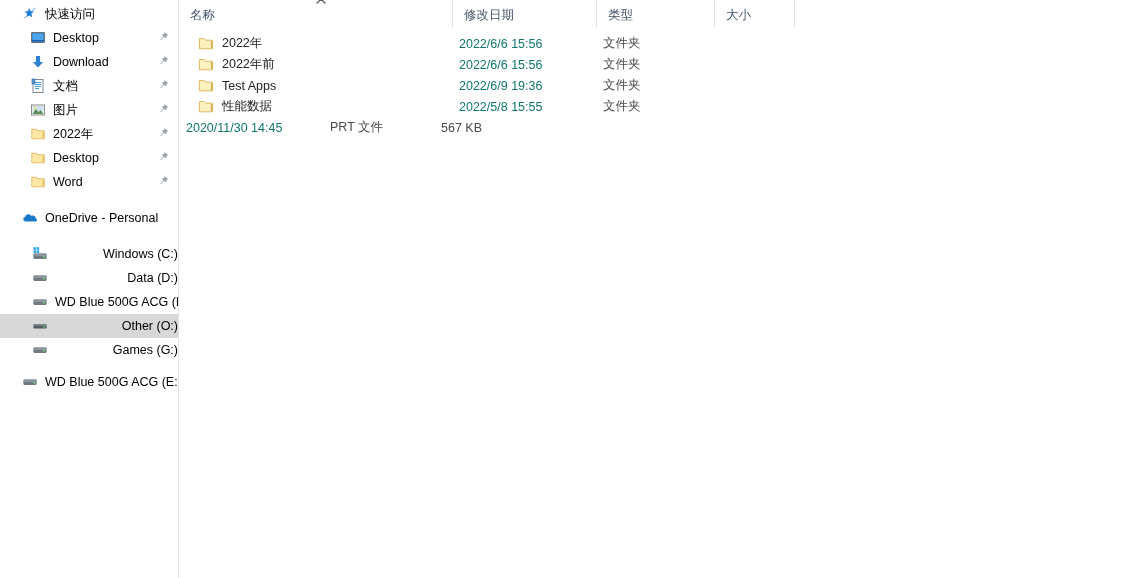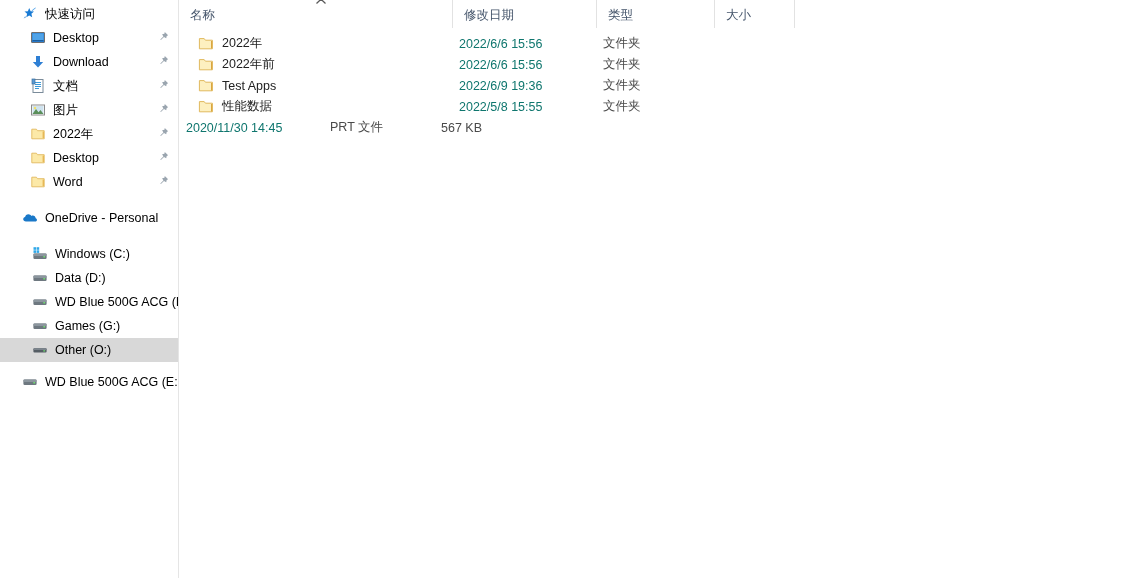--- a/index.html
+++ b/index.html
@@ -66,21 +66,21 @@
     position: absolute;
     right: 8px;
     top: 4px;
     width: 14px;
     height: 14px;
   }
 
   
   .ind-0 { padding-left: 22px; }
   .ind-1 { padding-left: 30px; }
-  .ind-2 { padding-left: 32px; }
+  .ind-2 { padding-left: 32px; justify-content: space-between; }
 
   
   .nav-gap-8  { height: 8px; }
   .nav-gap-10 { height: 10px; }
   .nav-gap-12 { height: 12px; }
 
   
   #list-pane {
     flex: 1 1 auto;
     position: relative;
@@ -351,40 +351,40 @@
       <span class="nav-icon">
         <svg width="16" height="16" viewBox="0 0 16 16">
           <rect x="1.4" y="5.6" width="13.2" height="5.4" rx="1.2" fill="#6e7880"></rect>
           <rect x="1.4" y="5.6" width="13.2" height="2.4" rx="1.2" fill="#8c969e"></rect>
           <rect x="11.2" y="8.0" width="2.0" height="1.4" rx="0.4" fill="#6fdc6f"></rect>
         </svg>
       </span>
       <span class="nav-label">WD Blue 500G ACG (I</span>
     </div>
 
+    <div class="nav-row ind-2 selected">
+      <span class="nav-icon">
+        <svg width="16" height="16" viewBox="0 0 16 16">
+          <rect x="1.4" y="6.2" width="13.2" height="4.2" rx="1.0" fill="#555d64"></rect>
+          <rect x="1.4" y="6.2" width="13.2" height="1.9" rx="1.0" fill="#7b848c"></rect>
+          <rect x="11.2" y="8.3" width="2.0" height="1.3" rx="0.4" fill="#6fdc6f"></rect>
+        </svg>
+      </span>
+      <span class="nav-label">Other (O:)</span>
+    </div>
+
     <div class="nav-row ind-2">
       <span class="nav-icon">
         <svg width="16" height="16" viewBox="0 0 16 16">
           <rect x="1.4" y="5.6" width="13.2" height="5.4" rx="1.2" fill="#6e7880"></rect>
           <rect x="1.4" y="5.6" width="13.2" height="2.4" rx="1.2" fill="#8c969e"></rect>
           <rect x="11.2" y="8.0" width="2.0" height="1.4" rx="0.4" fill="#6fdc6f"></rect>
         </svg>
       </span>
       <span class="nav-label">Games (G:)</span>
-    </div>
-
-    <div class="nav-row ind-2 selected">
-      <span class="nav-icon">
-        <svg width="16" height="16" viewBox="0 0 16 16">
-          <rect x="1.4" y="6.2" width="13.2" height="4.2" rx="1.0" fill="#555d64"></rect>
-          <rect x="1.4" y="6.2" width="13.2" height="1.9" rx="1.0" fill="#7b848c"></rect>
-          <rect x="11.2" y="8.3" width="2.0" height="1.3" rx="0.4" fill="#6fdc6f"></rect>
-        </svg>
-      </span>
-      <span class="nav-label">Other (O:)</span>
     </div>
 
     <div class="nav-gap-8"></div>
 
     <div class="nav-row ind-0">
       <span class="nav-icon">
         <svg width="16" height="16" viewBox="0 0 16 16">
           <rect x="1.4" y="5.6" width="13.2" height="5.4" rx="1.2" fill="#6e7880"></rect>
           <rect x="1.4" y="5.6" width="13.2" height="2.4" rx="1.2" fill="#8c969e"></rect>
           <rect x="11.2" y="8.0" width="2.0" height="1.4" rx="0.4" fill="#6fdc6f"></rect>

